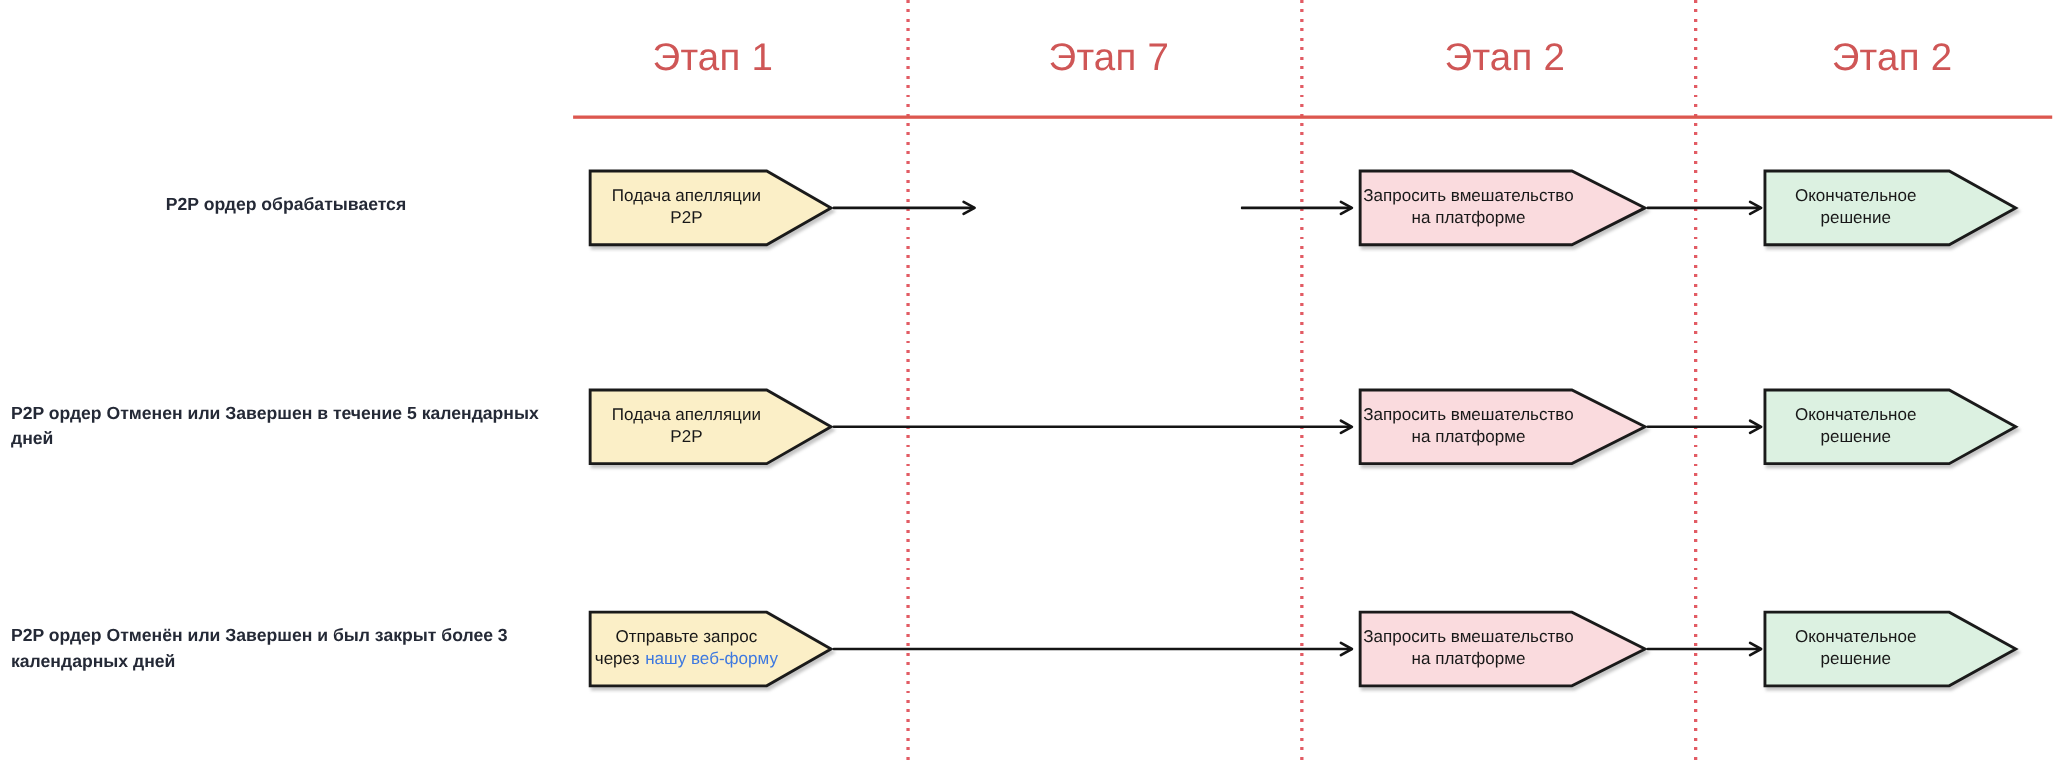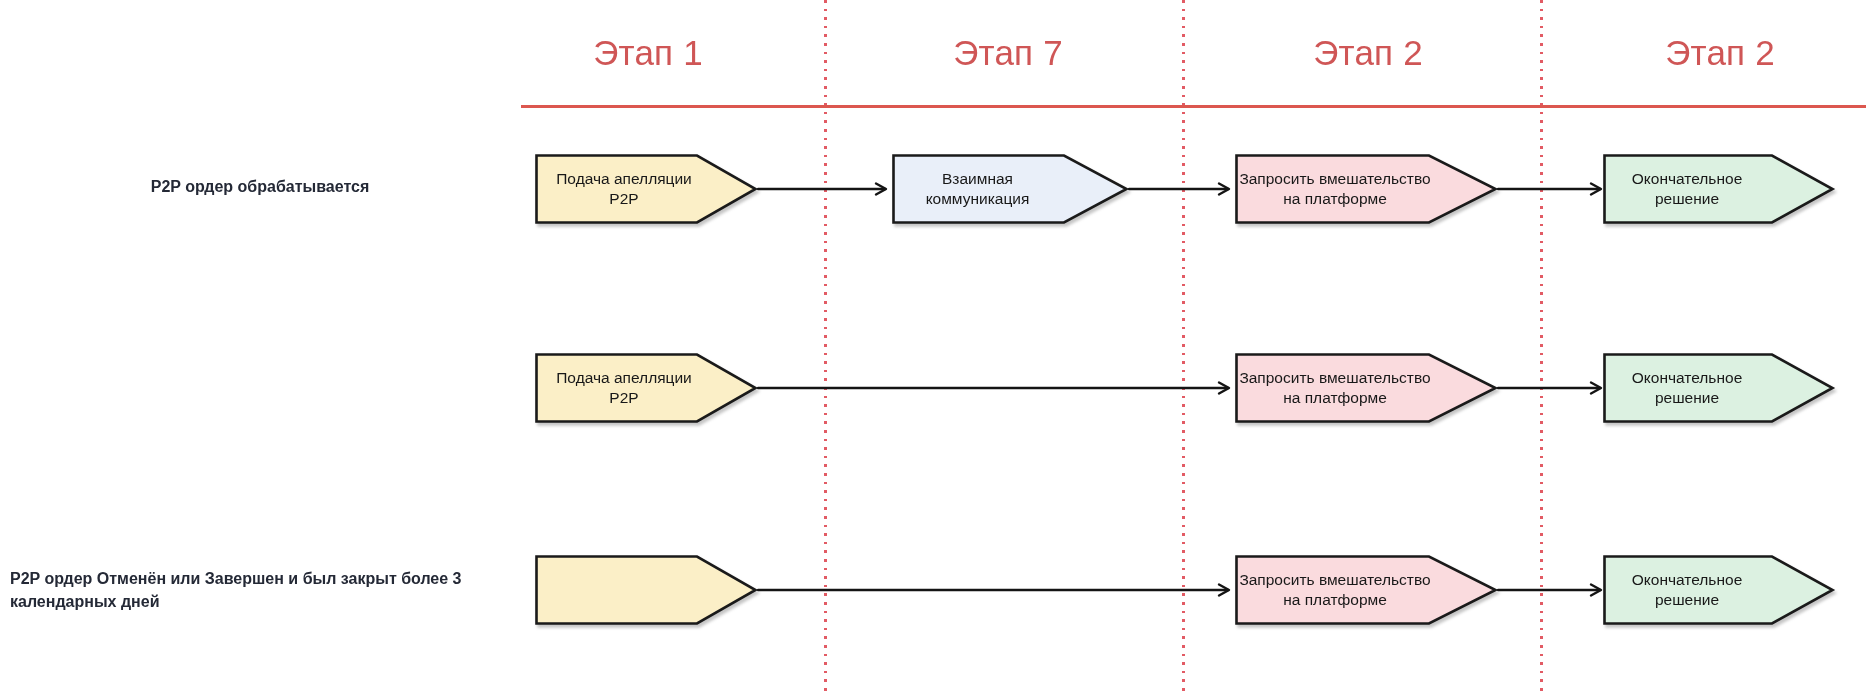--- a/index.html
+++ b/index.html
@@ -73,38 +73,33 @@
   <div class="vline v3"></div>
 
   <div class="hrule"></div>
 
   <div class="stage-h h1">Этап 1</div>
   <div class="stage-h h2">Этап 7</div>
   <div class="stage-h h3">Этап 2</div>
   <div class="stage-h h4">Этап 2</div>
 
   <div class="row-label rl1">P2P ордер обрабатывается</div>
+  <div class="row-label rl2">P2P ордер Отменен или Завершен в течение 5 календарных дней</div>
   <div class="row-label rl3">P2P ордер Отменён или Завершен и был закрыт более 3 календарных дней</div>
 
   <div class="step r1 s1 fy">
     <svg class="shape" viewBox="0 0 222 70" preserveAspectRatio="none">
       <polygon points="1.5,1.5 162,1.5 220.5,35 162,68.5 1.5,68.5"></polygon>
     </svg>
     <div class="step-text">Подача апелляции P2P</div>
   </div>
   <svg class="ar y1 ax1" viewBox="0 0 132 16" preserveAspectRatio="none">
     <line x1="1" y1="8" x2="128" y2="8"></line>
       <polyline points="119,2.5 129,8 119,13.5"></polyline>
   </svg>
-  <div class="step r1 s2 fb">
-    <svg class="shape" viewBox="0 0 236 70" preserveAspectRatio="none">
-      <polygon points="1.5,1.5 172,1.5 234.5,35 172,68.5 1.5,68.5"></polygon>
-    </svg>
-    <div class="step-text">Взаимная коммуникация</div>
-  </div>
   <svg class="ar y1 ax2" viewBox="0 0 104 16" preserveAspectRatio="none">
     <line x1="1" y1="8" x2="100" y2="8"></line>
       <polyline points="91,2.5 101,8 91,13.5"></polyline>
   </svg>
   <div class="step r1 s3 fp">
     <svg class="shape" viewBox="0 0 262 70" preserveAspectRatio="none">
       <polygon points="1.5,1.5 194,1.5 260.5,35 194,68.5 1.5,68.5"></polygon>
     </svg>
     <div class="step-text">Запросить вмешательство на платформе</div>
   </div>
@@ -143,20 +138,24 @@
     <svg class="shape" viewBox="0 0 231 70" preserveAspectRatio="none">
       <polygon points="1.5,1.5 169,1.5 229.5,35 169,68.5 1.5,68.5"></polygon>
     </svg>
     <div class="step-text">Окончательное решение</div>
   </div>
 
   <div class="step r3 s1 fy">
     <svg class="shape" viewBox="0 0 222 70" preserveAspectRatio="none">
       <polygon points="1.5,1.5 162,1.5 220.5,35 162,68.5 1.5,68.5"></polygon>
     </svg>
+    <div class="step-text">
+      <div>Отправьте запрос</div>
+      <div><span>через</span><a class="weblink" href="#">нашу веб-форму</a></div>
+    </div>
   </div>
   <svg class="ar y3 axl" viewBox="0 0 475 16" preserveAspectRatio="none">
     <line x1="1" y1="8" x2="471" y2="8"></line>
       <polyline points="462,2.5 472,8 462,13.5"></polyline>
   </svg>
   <div class="step r3 s3 fp">
     <svg class="shape" viewBox="0 0 262 70" preserveAspectRatio="none">
       <polygon points="1.5,1.5 194,1.5 260.5,35 194,68.5 1.5,68.5"></polygon>
     </svg>
     <div class="step-text">Запросить вмешательство на платформе</div>

